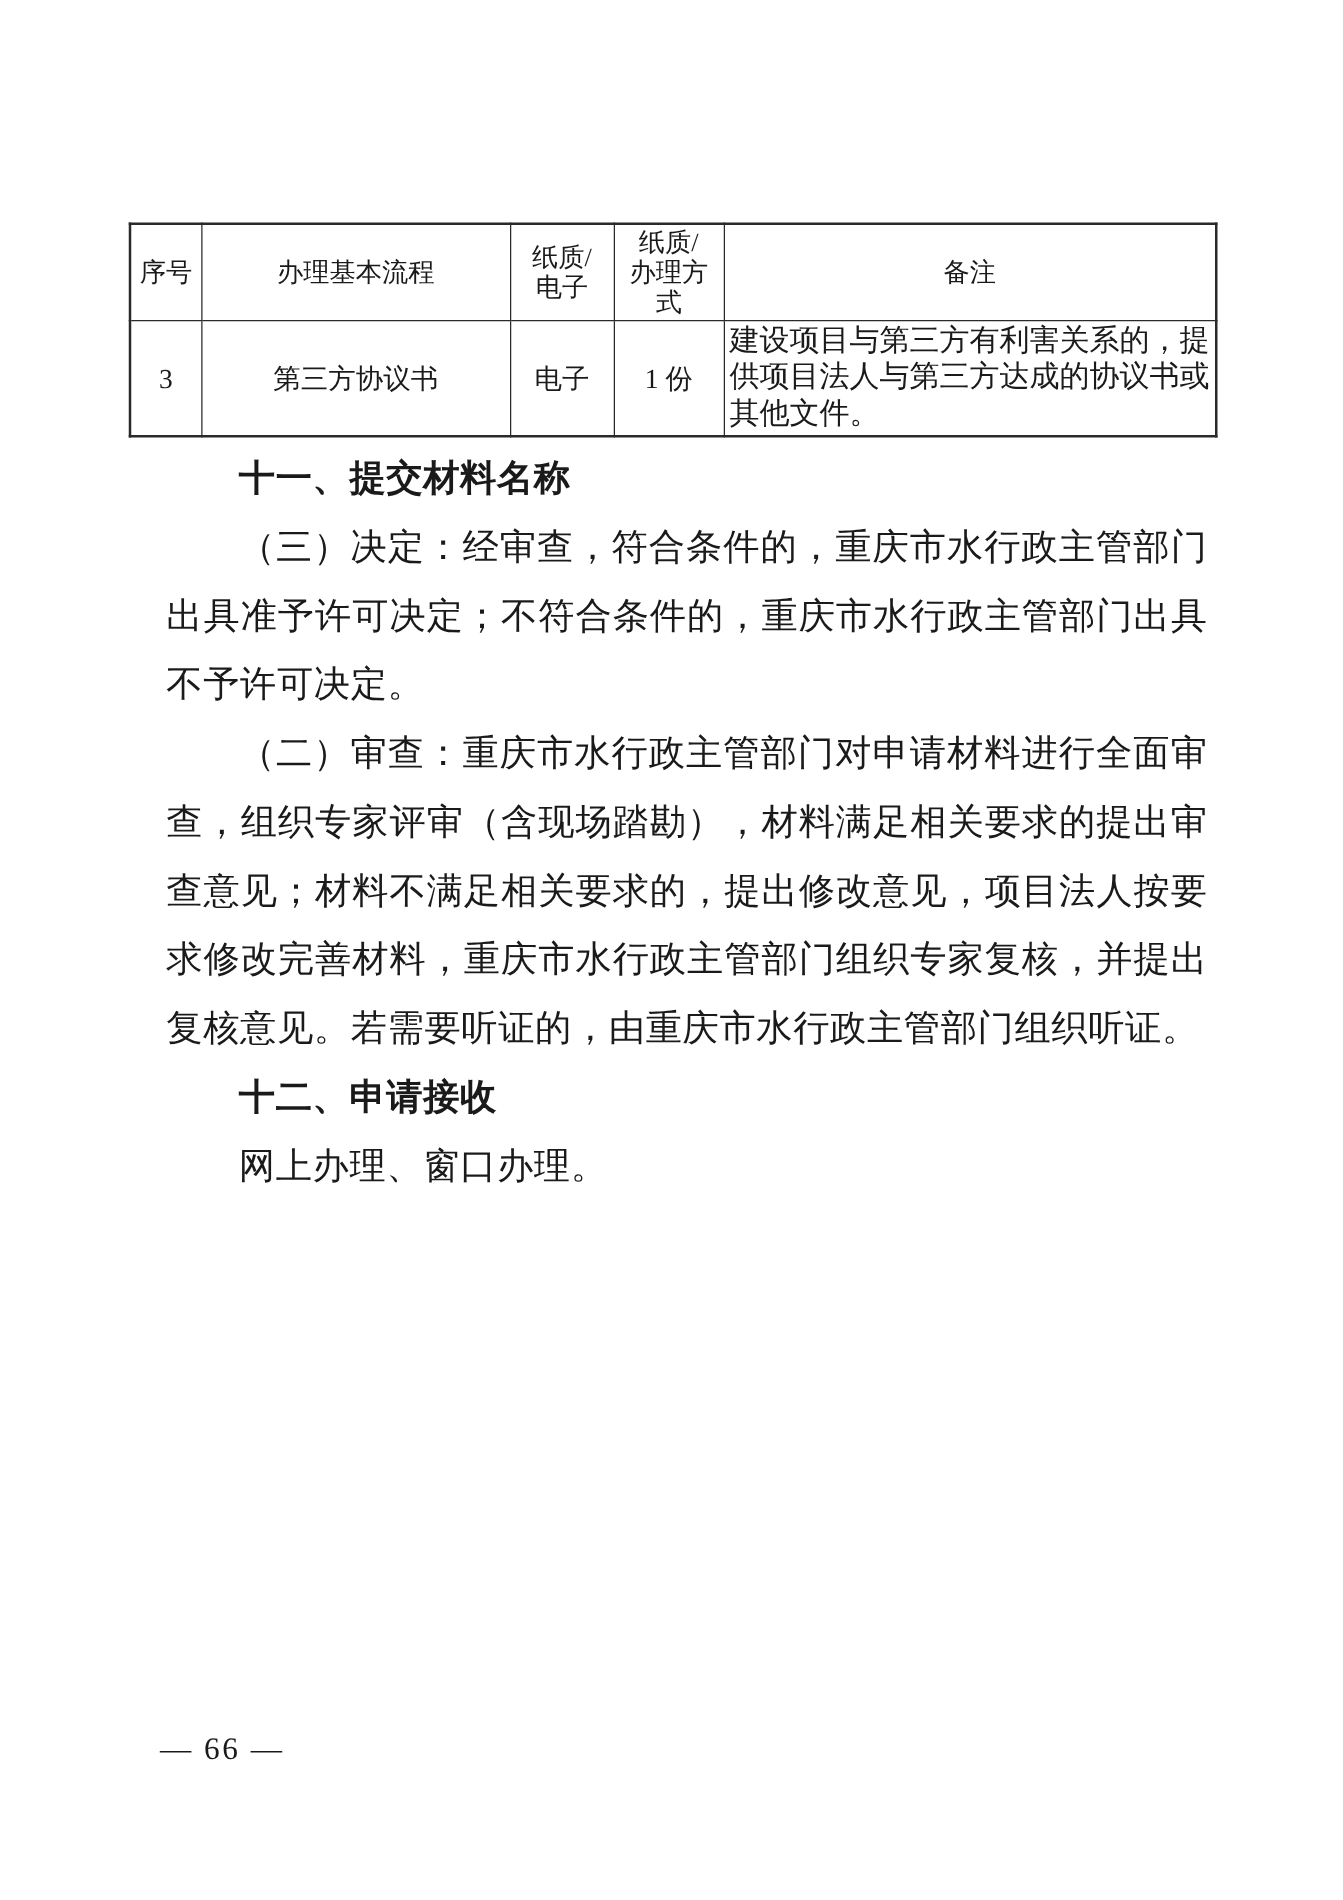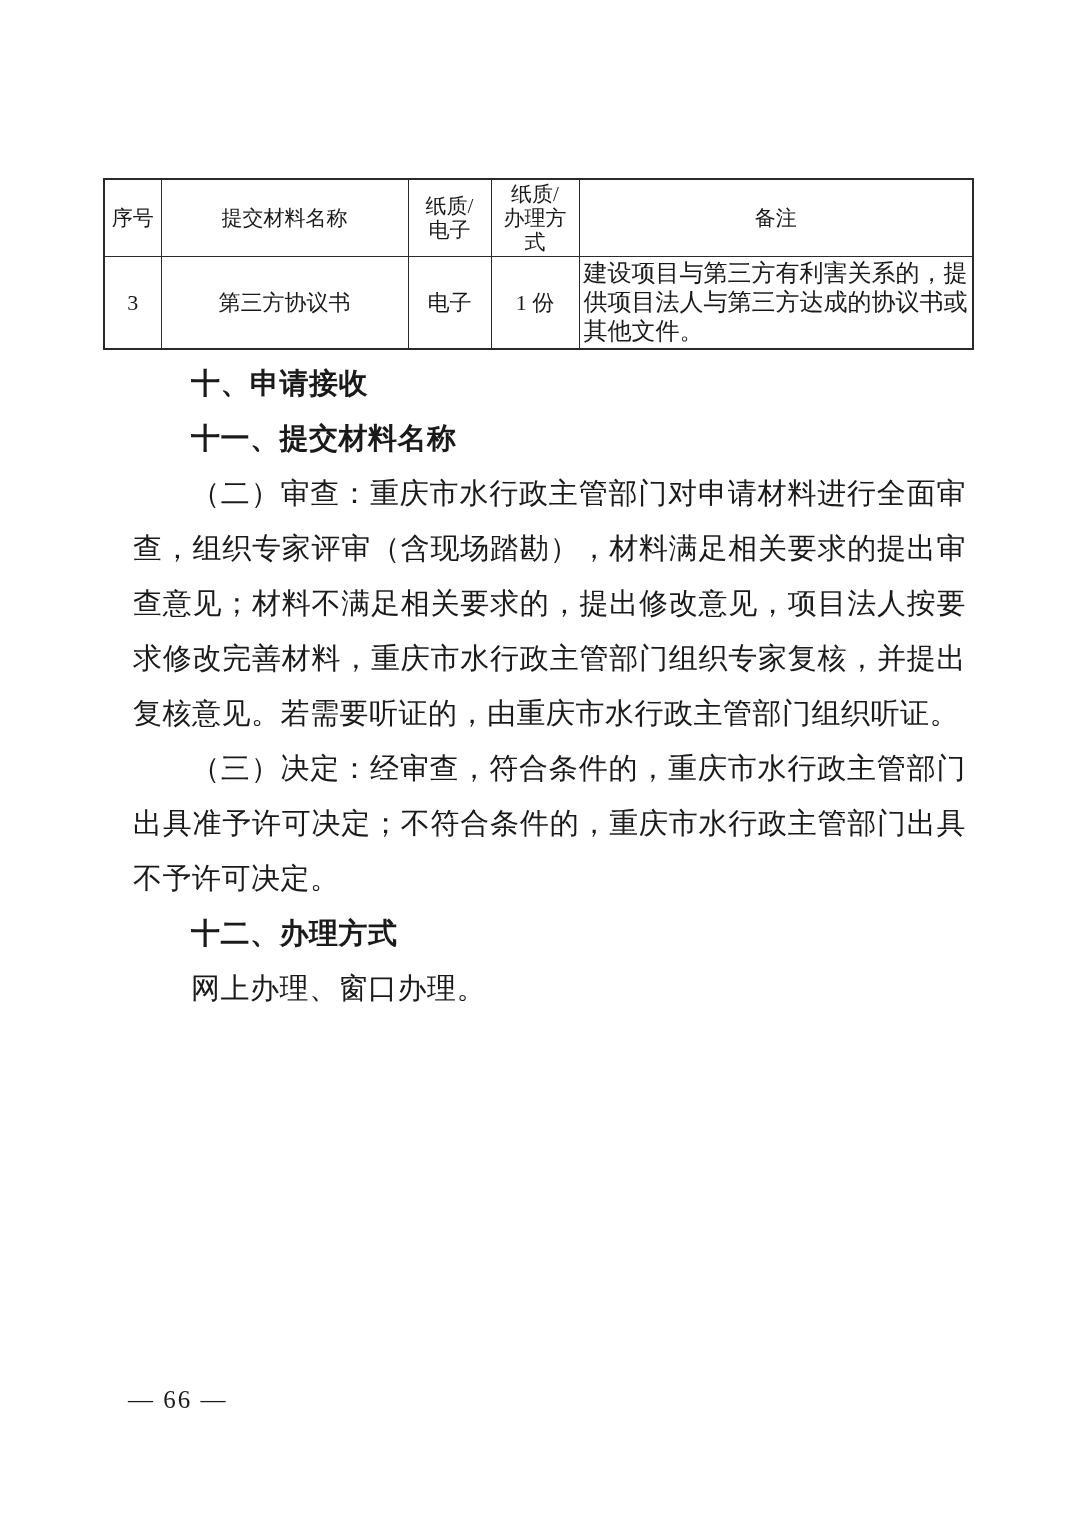--- a/index.html
+++ b/index.html
@@ -92,21 +92,21 @@
     <colgroup>
       <col style="width:57px">
       <col style="width:247px">
       <col style="width:83px">
       <col style="width:88px">
       <col style="width:394px">
     </colgroup>
     <thead>
       <tr>
         <th>序号</th>
-        <th>提交材料名称</th>
+        <th>办理基本流程</th>
         <th>
           <span class="hl">纸质/</span>
           <span class="hl">电子</span>
         </th>
         <th>
           <span class="hl">纸质/</span>
           <span class="hl">办理方式</span>
         </th>
         <th>备注</th>
       </tr>
@@ -117,25 +117,24 @@
         <td>第三方协议书</td>
         <td>电子</td>
         <td>1 份</td>
         <td class="remark">建设项目与第三方有利害关系的，提供项目法人与第三方达成的协议书或其他文件。</td>
       </tr>
     </tbody>
   </table>
 
   <div class="body-text">
 
-    <h2>十、申请接收</h2>
 
     <h2>十一、提交材料名称</h2>
+    <p>（三）决定：经审查，符合条件的，重庆市水行政主管部门出具准予许可决定；不符合条件的，重庆市水行政主管部门出具不予许可决定。</p>
     <p>（二）审查：重庆市水行政主管部门对申请材料进行全面审查，组织专家评审（含现场踏勘），材料满足相关要求的提出审查意见；材料不满足相关要求的，提出修改意见，项目法人按要求修改完善材料，重庆市水行政主管部门组织专家复核，并提出复核意见。若需要听证的，由重庆市水行政主管部门组织听证。</p>
-    <p>（三）决定：经审查，符合条件的，重庆市水行政主管部门出具准予许可决定；不符合条件的，重庆市水行政主管部门出具不予许可决定。</p>
 
-    <h2>十二、办理方式</h2>
+    <h2>十二、申请接收</h2>
     <p class="single">网上办理、窗口办理。</p>
   </div>
 
   <div class="page-number">— 66 —</div>
 
 </div>
 
 </body></html>

